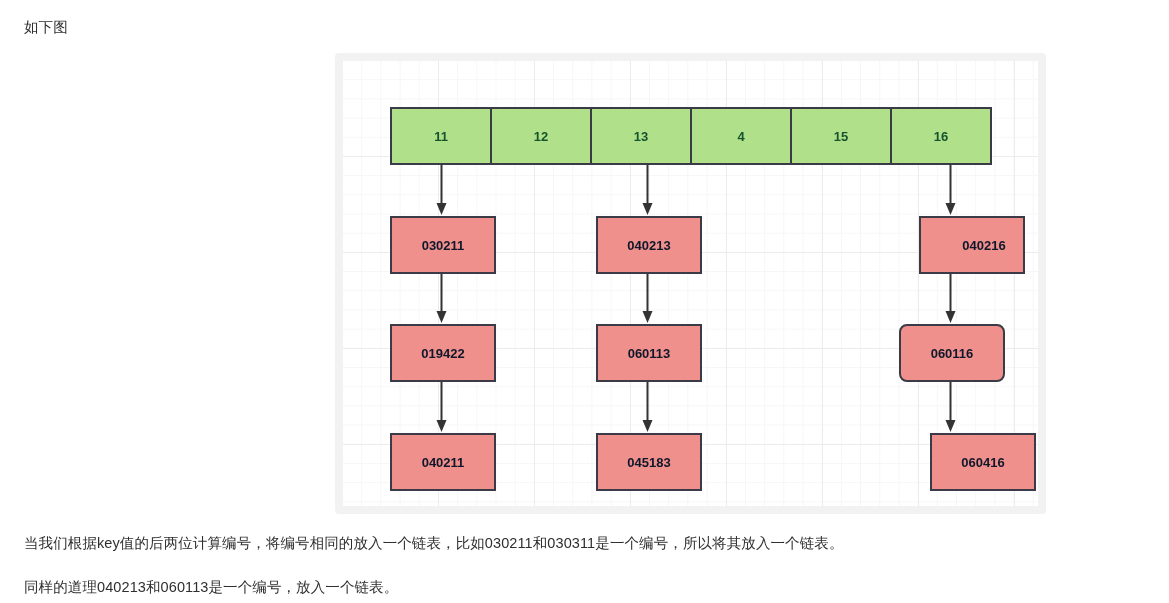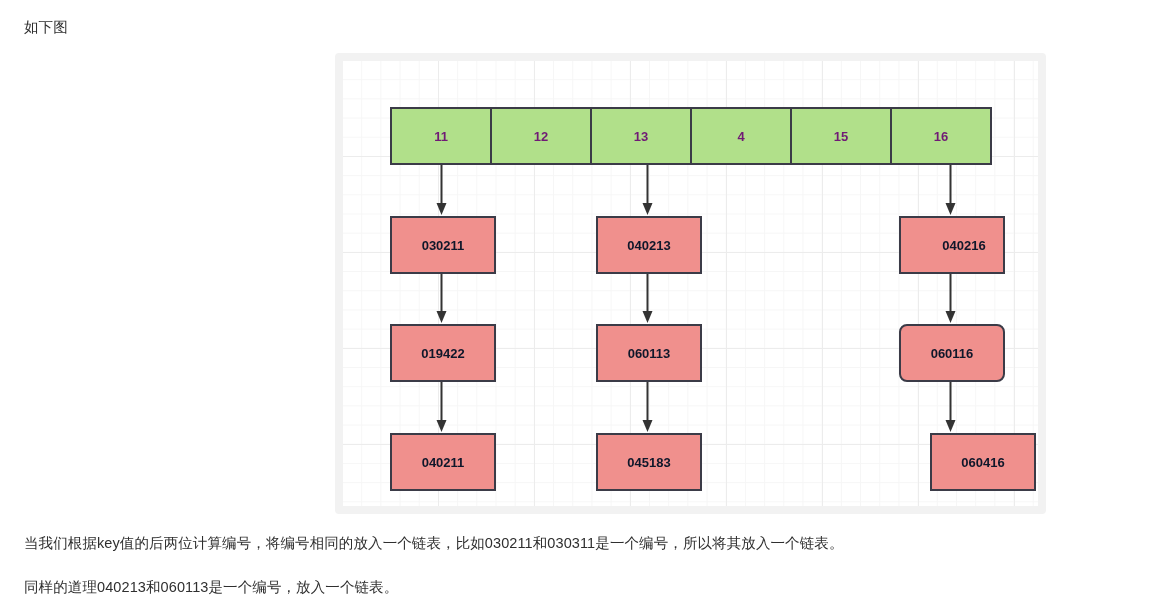--- a/index.html
+++ b/index.html
@@ -73,21 +73,21 @@
     width: 102px;
     height: 58px;
     background: #b1e08a;
     border: 2px solid #3b3b47;
     margin-left: -2px;
     display: flex;
     align-items: center;
     justify-content: center;
     font-size: 13px;
     font-weight: bold;
-    color: #701a75;
+    color: #14532d;
   }
   .array-cell:first-child { margin-left: 0; }
 
   
   .node-box {
     position: absolute;
     width: 106px;
     height: 58px;
     background: #f0908d;
     border: 2px solid #3b3b47;
@@ -198,21 +198,21 @@
     <div class="node-box" style="left:253px; top:372px;">
       <span>045183</span>
     </div>
 
     <div class="arrow" style="left:601px; top:104px; height:51px;">
       <svg width="13" height="51" viewBox="0 0 13 51">
         <line x1="6.5" y1="0" x2="6.5" y2="41" stroke="#333333" stroke-width="2"></line>
         <polygon points="6.5,50 1.5,38 11.5,38" fill="#333333"></polygon>
       </svg>
     </div>
-    <div class="node-box" style="left:556px; top:155px;padding-left:24px;">
+    <div class="node-box" style="left:576px; top:155px;padding-left:24px;">
       <span>040216</span>
     </div>
 
     <div class="arrow" style="left:601px; top:213px; height:50px;">
       <svg width="13" height="50" viewBox="0 0 13 50">
         <line x1="6.5" y1="0" x2="6.5" y2="40" stroke="#333333" stroke-width="2"></line>
         <polygon points="6.5,49 1.5,37 11.5,37" fill="#333333"></polygon>
       </svg>
     </div>
     <div class="node-box" style="left:556px; top:263px;border-radius:8px;">

